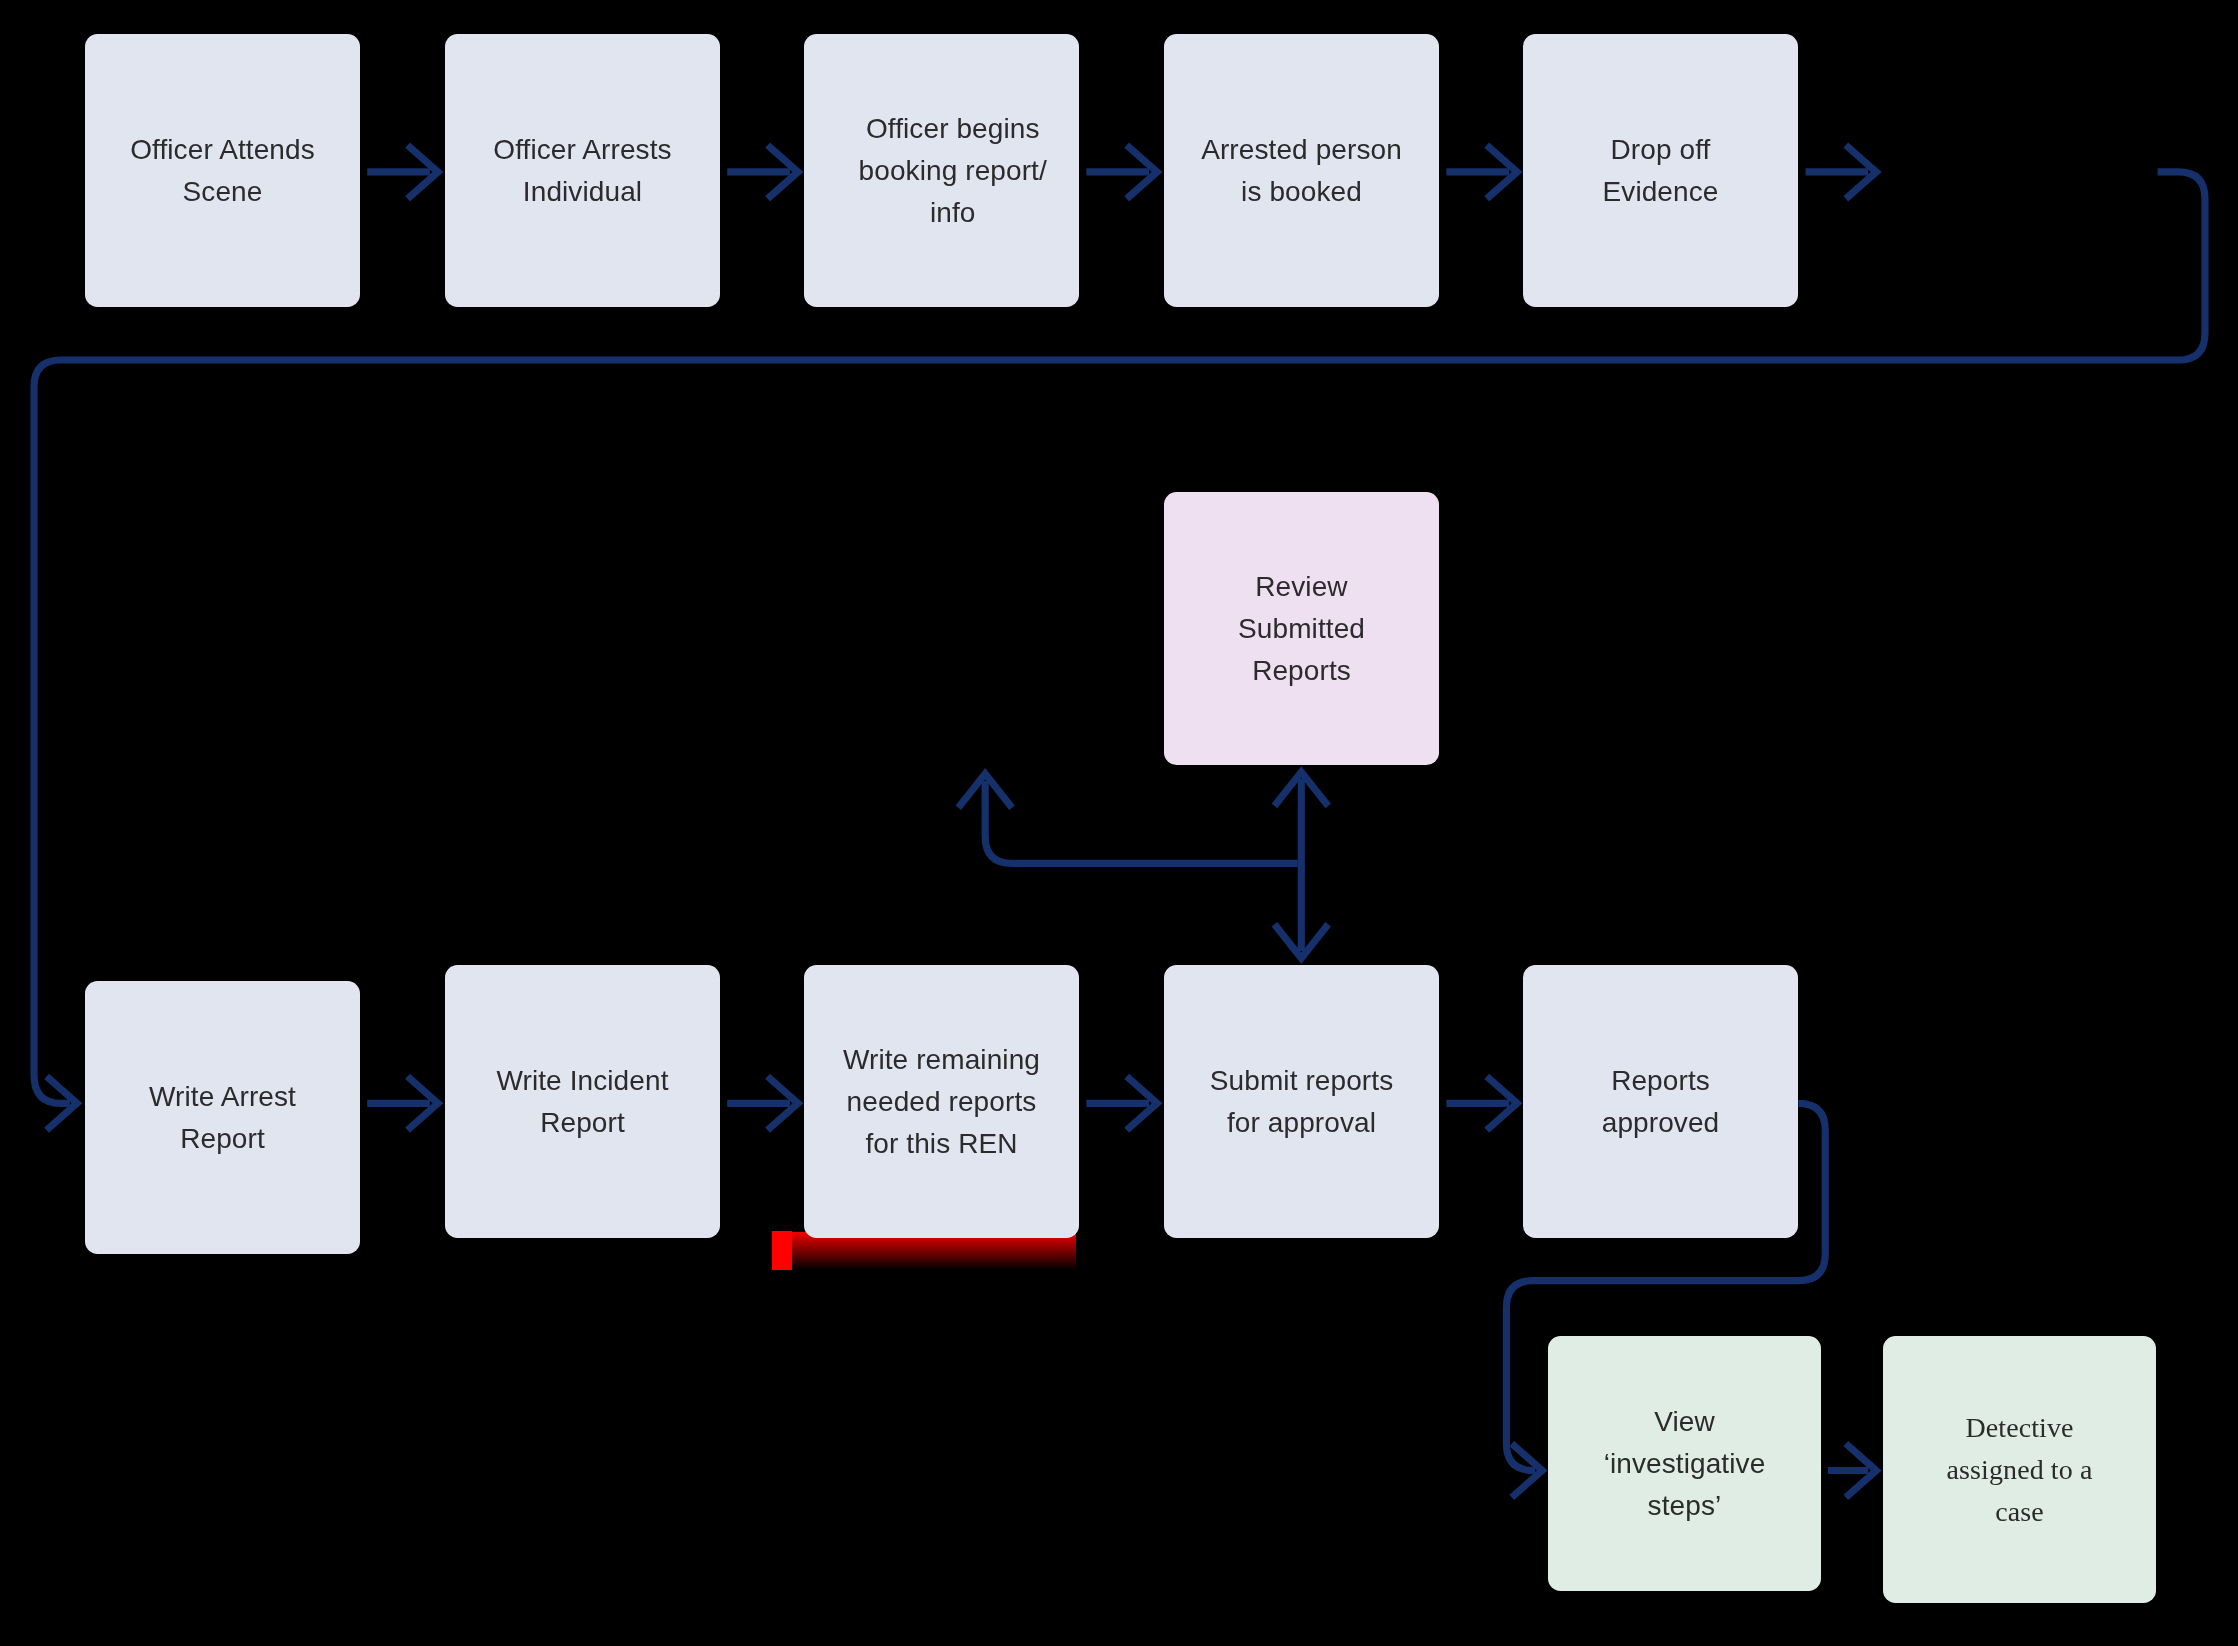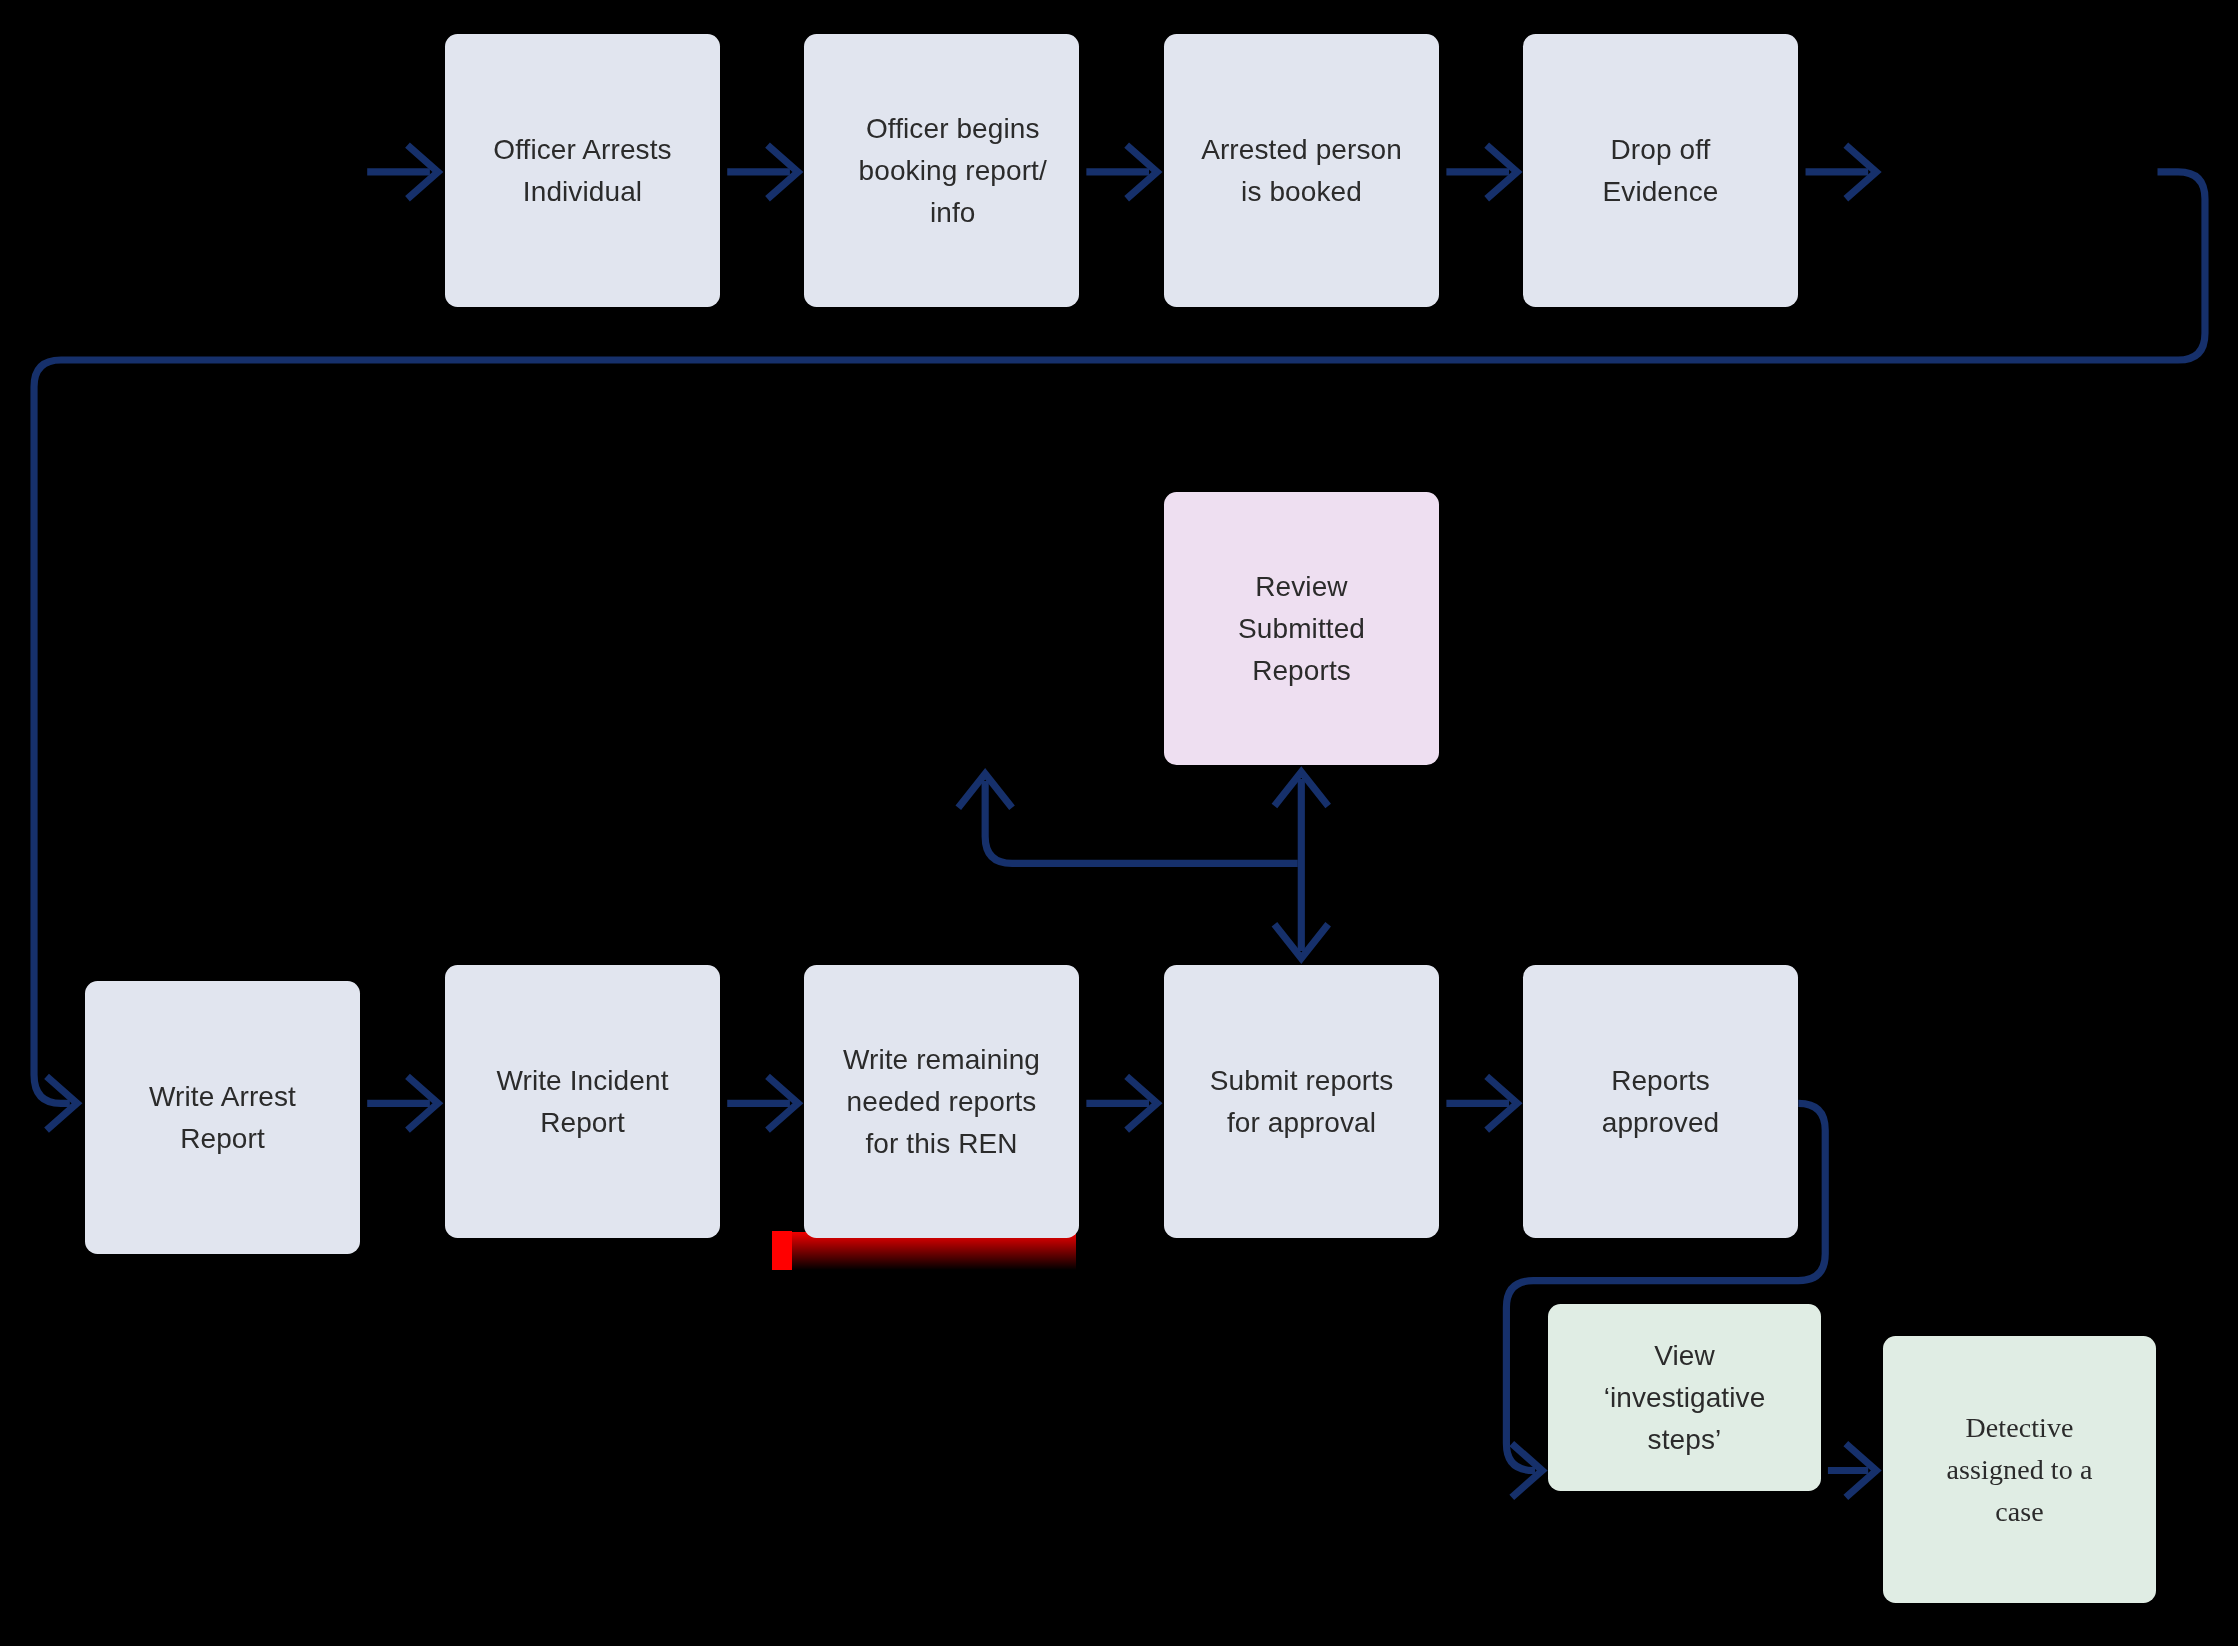--- a/index.html
+++ b/index.html
@@ -164,20 +164,22 @@
 
     <g>
       <path class="edge-path" d="M 2041 1642 L 2086 1642"></path>
       <path class="edge-head" d="M 2061 1612 L 2095 1642 L 2061 1672"></path>
     </g>
   </svg>
 
   <div class="artifact" style="left:772px; top:1232px; width:304px; height:38px;"></div>
   <div class="artifact-bar" style="left:772px; top:1231px; width:19.7px; height:39px; background:#FF0000;"></div>
 
+  <div class="node fill-blue" style="left:85px; top:34px; width:275px; height:273px;">Officer Attends
+Scene</div>
 
   <div class="node fill-blue" style="left:445px; top:34px; width:275px; height:273px;">Officer Arrests
 Individual</div>
 
   <div class="node fill-blue" style="left:804px; top:34px; width:275px; height:273px;padding-left:35px;">Officer begins
 booking report/
 info</div>
 
   <div class="node fill-blue" style="left:1164px; top:34px; width:275px; height:273px;">Arrested person
 is booked</div>
@@ -200,21 +202,21 @@
   <div class="node fill-blue" style="left:804px; top:965px; width:275px; height:273px;">Write remaining
 needed reports
 for this REN</div>
 
   <div class="node fill-blue" style="left:1164px; top:965px; width:275px; height:273px;">Submit reports
 for approval</div>
 
   <div class="node fill-blue" style="left:1523px; top:965px; width:275px; height:273px;">Reports
 approved</div>
 
-  <div class="node fill-green" style="left:1548px; top:1304px; width:273px; height:187px;">View
+  <div class="node fill-green" style="left:1548px; top:1336px; width:273px; height:255px;">View
 ‘investigative
 steps’</div>
 
   <div class="node fill-green" style="left:1883px; top:1336px; width:273px; height:267px;font-family:Liberation Serif, serif;">Detective
 assigned to a
 case</div>
 
 </div>
 
 

